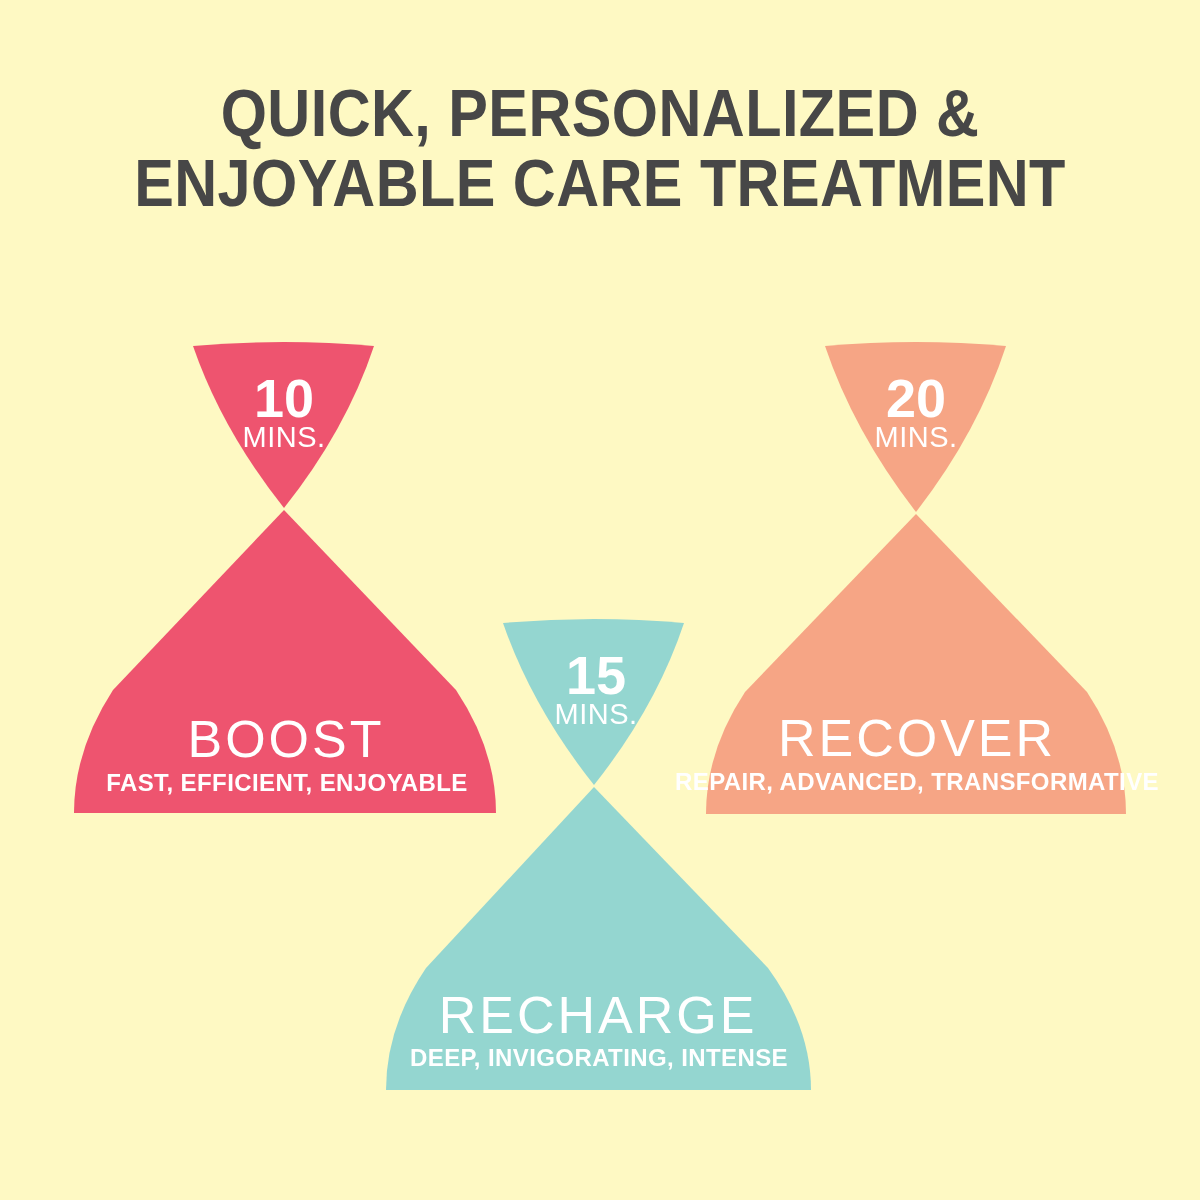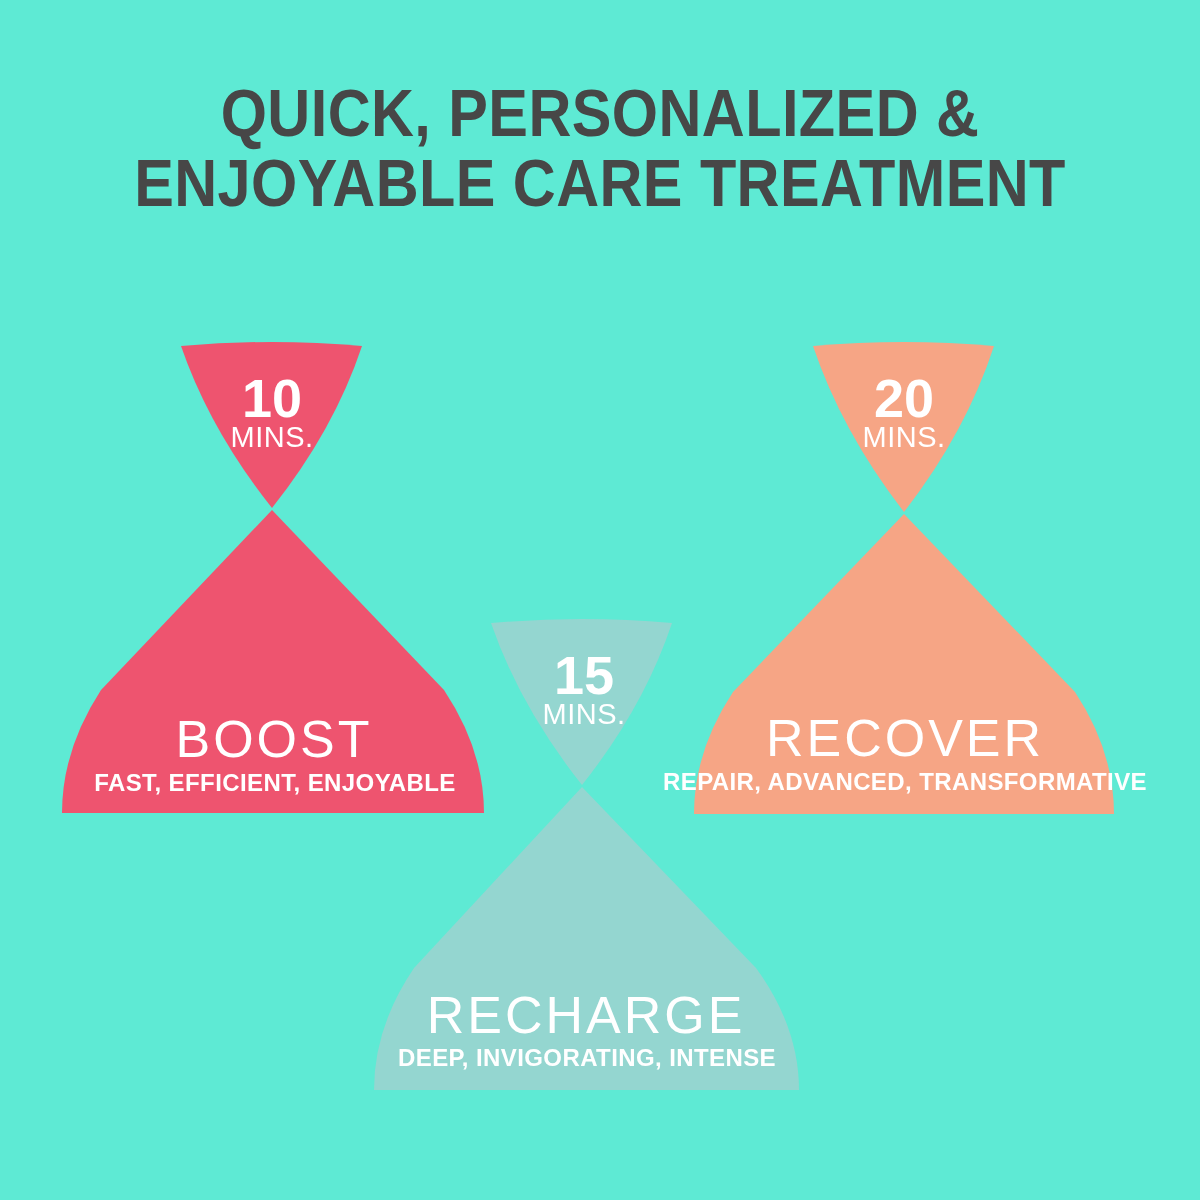--- a/index.html
+++ b/index.html
@@ -40,21 +40,21 @@
     line-height: 70px;
     letter-spacing: 0.5px;
     transform: scaleX(0.90);
     transform-origin: center center;
     white-space: nowrap;
   }
 
   
   #stage {
     position: absolute;
-    left: 4px;
+    left: 16px;
     top: 0;
     width: 1036px;
     height: 1200px;
   }
   #stage svg {
     display: block;
     width: 1200px;
     height: 1200px;
   }
 
@@ -87,21 +87,21 @@
     font-weight: bold;
     font-size: 24px;
     fill: #ffffff;
     text-anchor: middle;
     letter-spacing: 0.4px;
   }
 </style>
 </head>
 <body>
 
-<div id="infographic" style="background: #5eead4;">
+<div id="infographic" style="background: #fef9c3;">
 
   <div class="title-block">
     <span class="title-line" style="color: rgb(71, 71, 71);">QUICK, PERSONALIZED &amp;</span>
     <span class="title-line" style="color: rgb(71, 71, 71);">ENJOYABLE CARE TREATMENT</span>
   </div>
 
   <div id="stage">
     <svg viewBox="0 0 1200 1200" xmlns="http://www.w3.org/2000/svg">
 
       <g>

